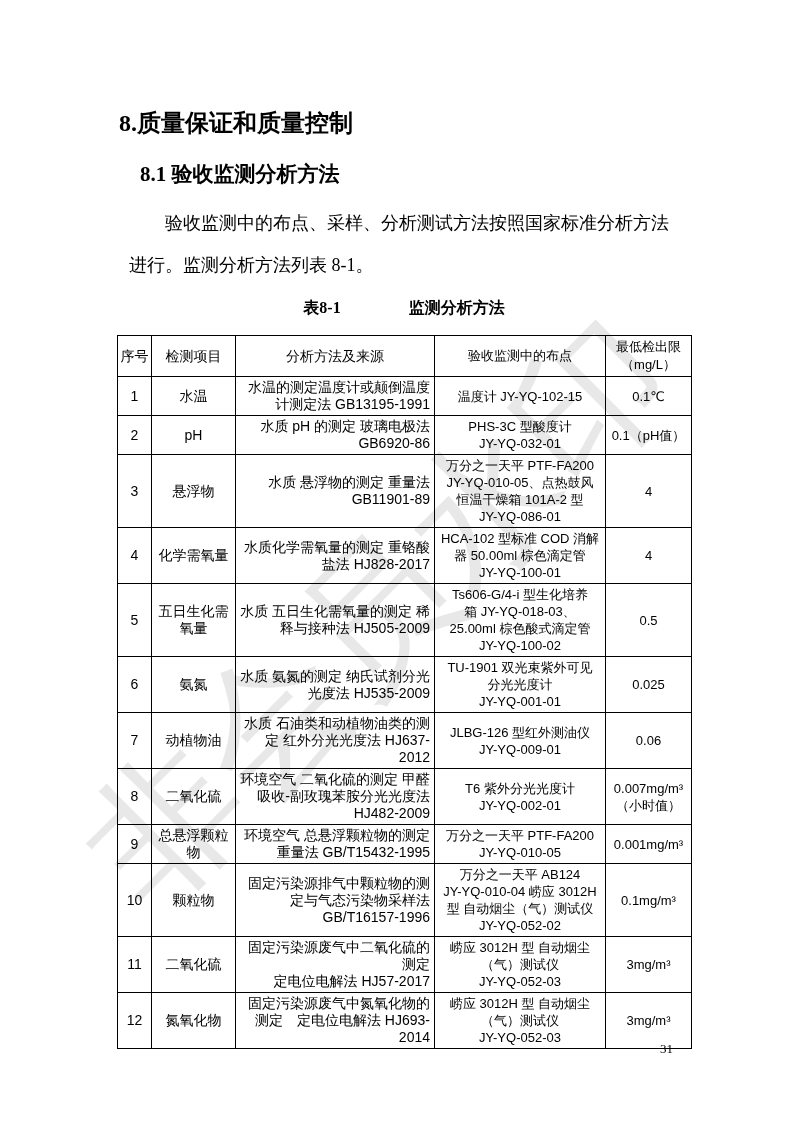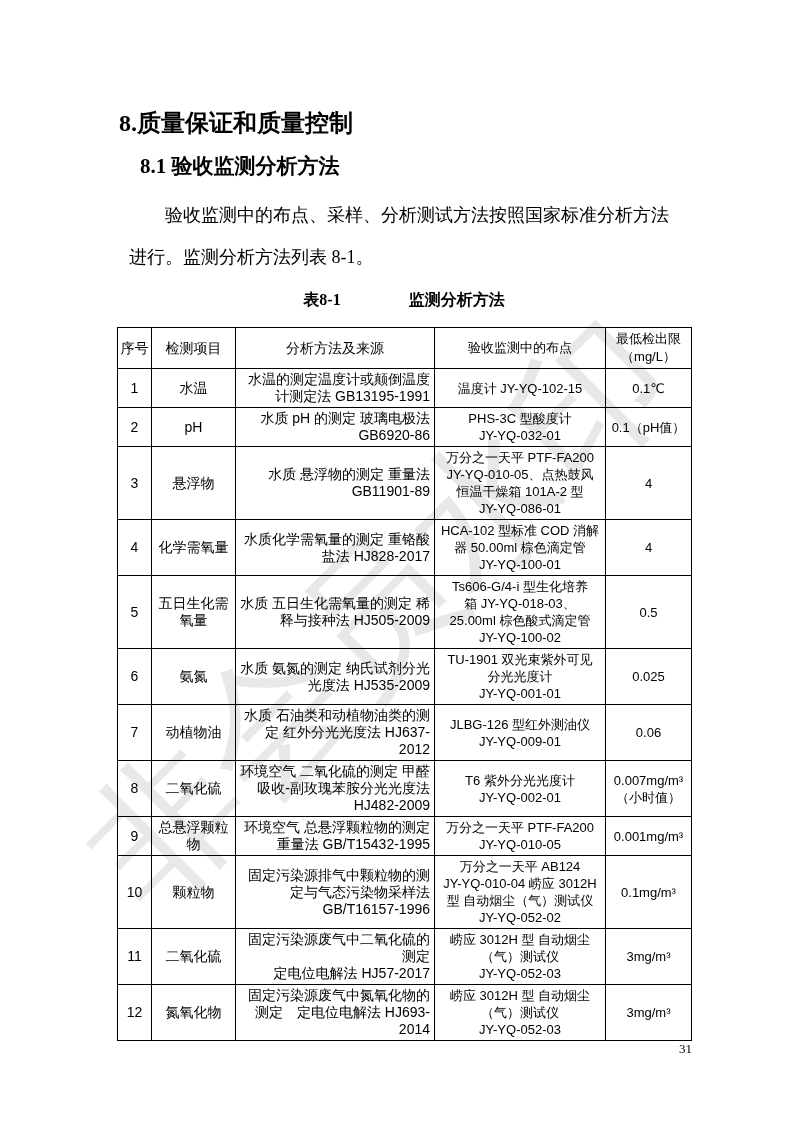--- a/index.html
+++ b/index.html
@@ -23,21 +23,21 @@
     pointer-events:none;
     font-family:"Liberation Sans","DejaVu Sans",sans-serif;
   }
   .content{position:relative;z-index:1;padding:106px 0 0 117px;border-radius:26px;}
   h1.doc-h1{
     font-size:24px;line-height:34px;font-weight:bold;
     margin:0 0 0 2px;
   }
   h2.doc-h2{
     font-size:21px;line-height:28px;font-weight:bold;
-    margin:12px 0 0 23px;
+    margin:20px 0 0 23px;
   }
   p.body-text{
     width:574px;
     font-size:18px;line-height:42px;
     margin:14px 0 0 12px;
     text-indent:2em;
     white-space:pre-line;
   }
   .table-caption{
     width:574px;
@@ -68,21 +68,20 @@
   table.data-table .col0{padding:2px 2px;}
   table.data-table .col1{padding:2px 6px;}
   table.data-table td.col2{text-align:right;}
   table.data-table .col3{font-size:13px;padding:2px 3px;}
   table.data-table .col4{font-size:13px;padding:2px 1px;}
   .page-number{
     position:absolute;
     top:1042px;left:660px;
     font-size:13px;line-height:14px;
     z-index:1;
-    margin-left:19px;
   }
 </style>
 </head>
 <body>
 
 <div class="page">
 
   <div class="watermark">非会员水印</div>
 
   <div class="content">

